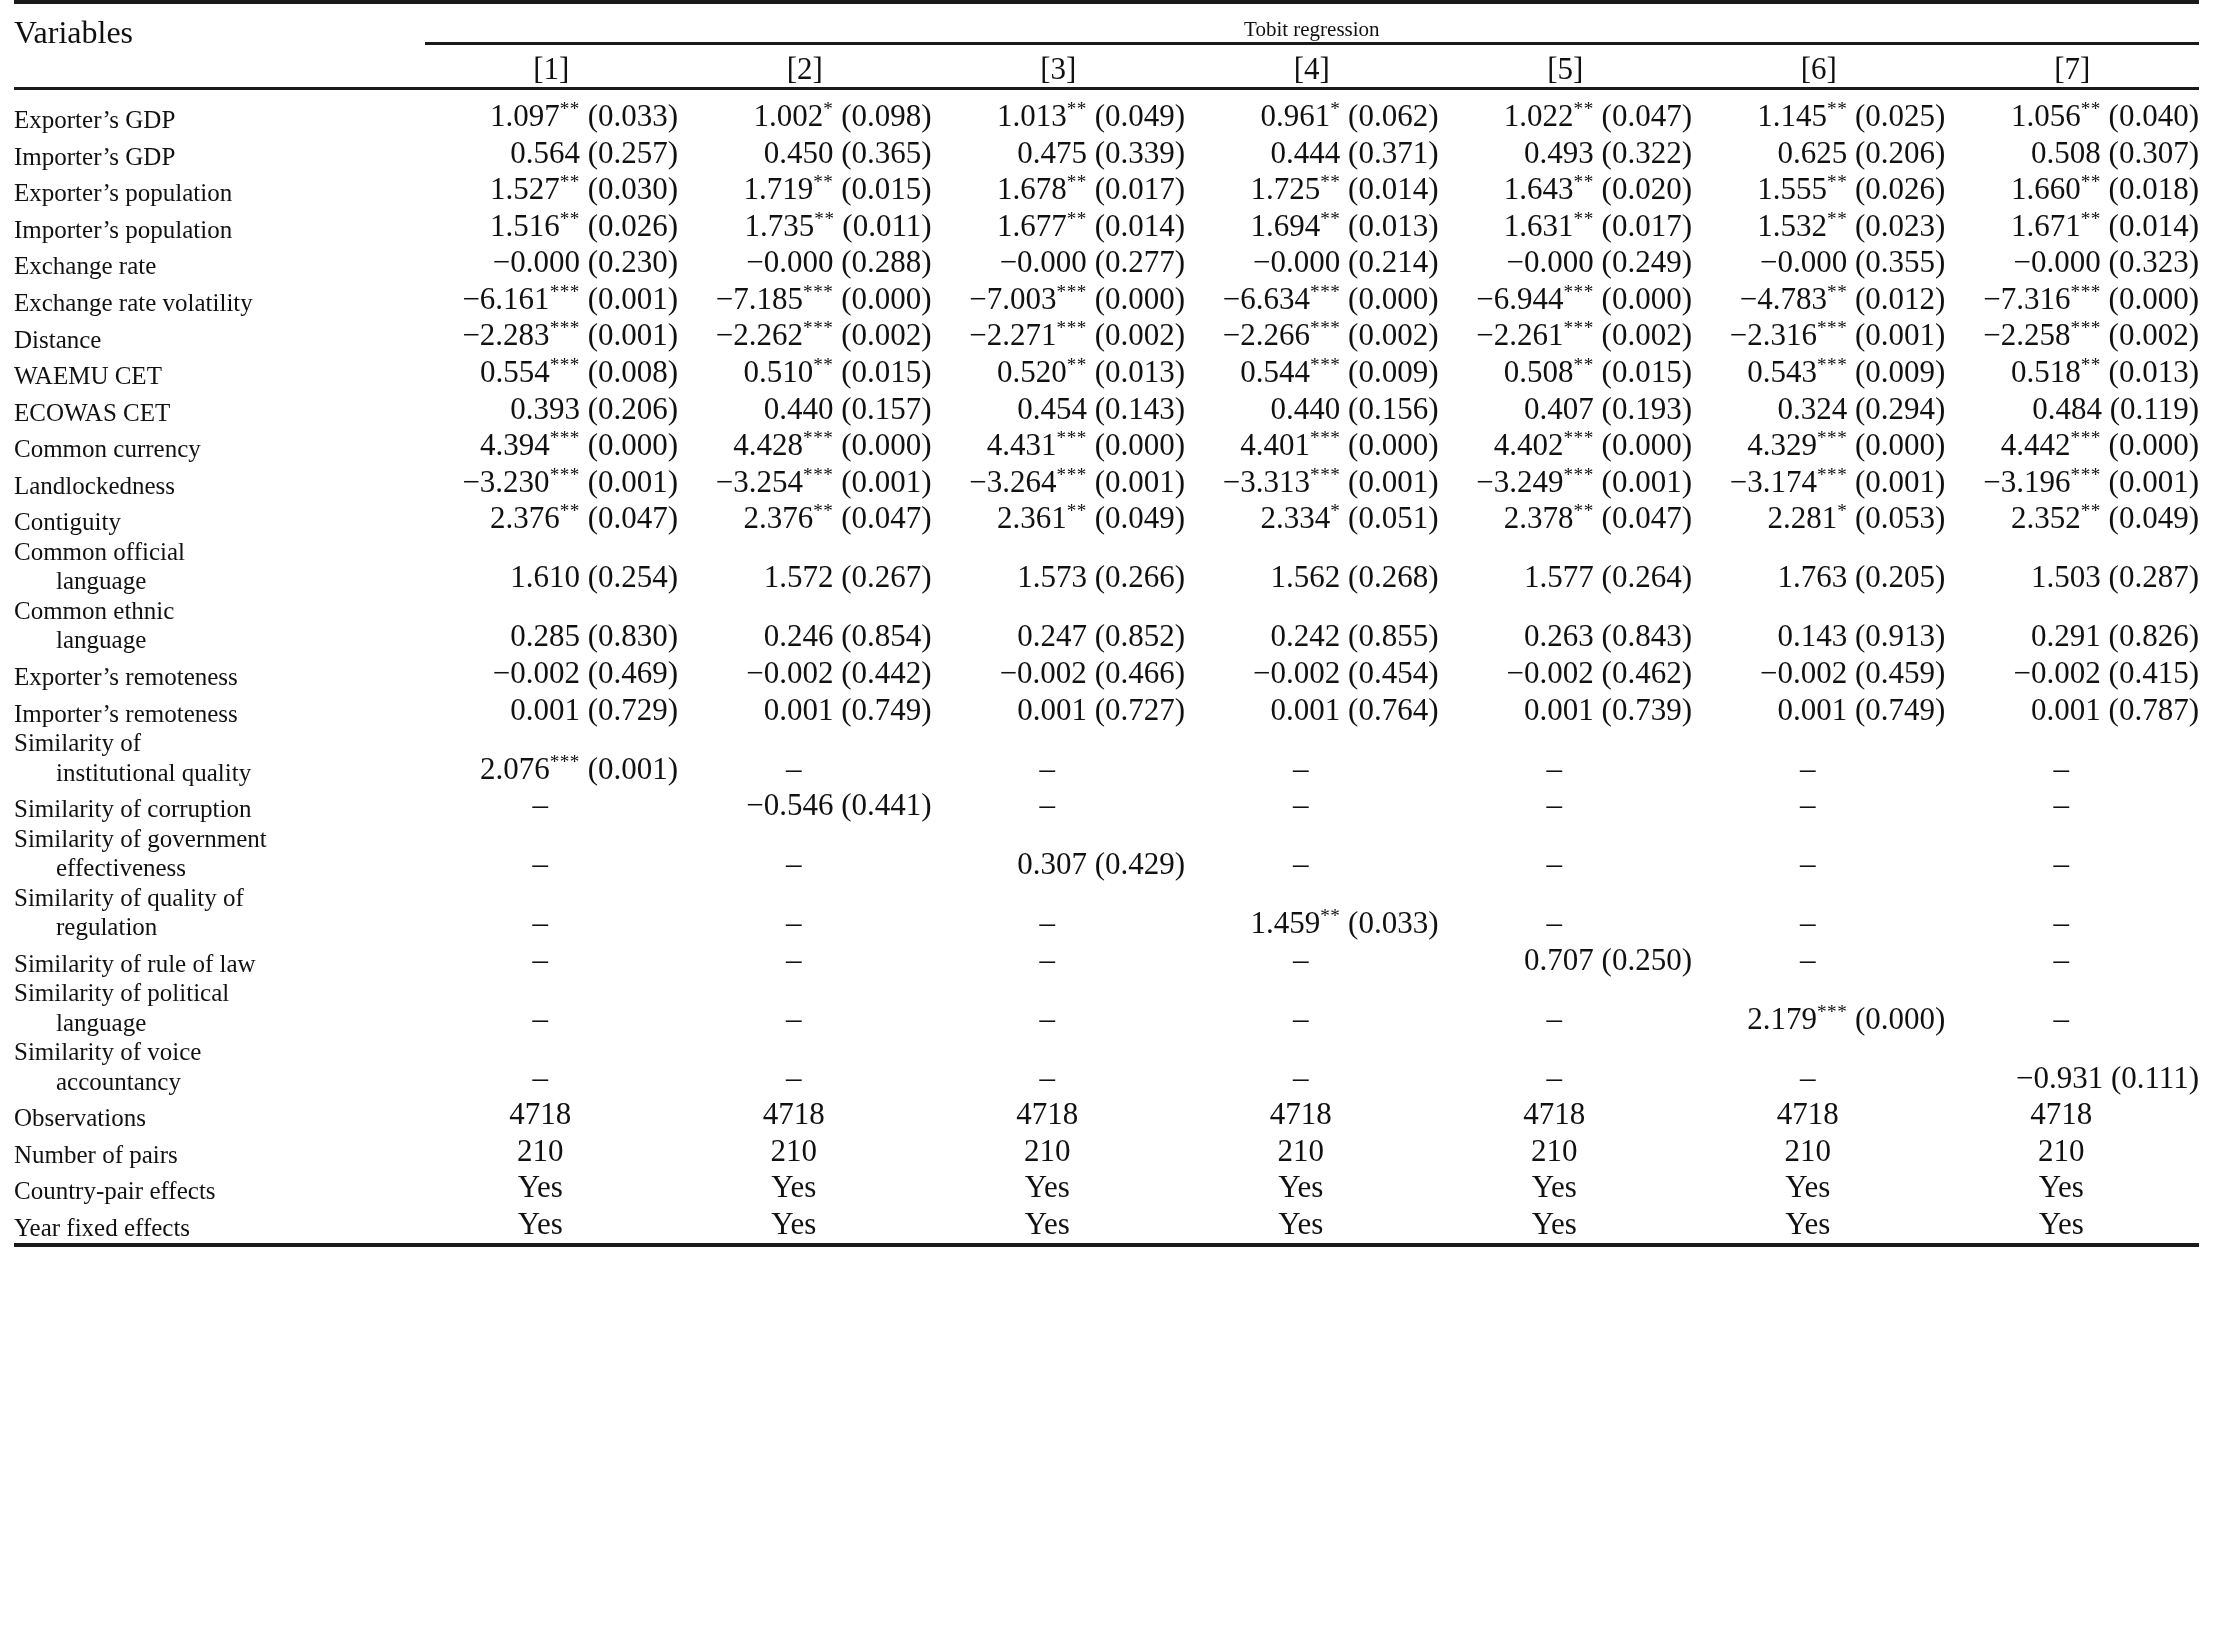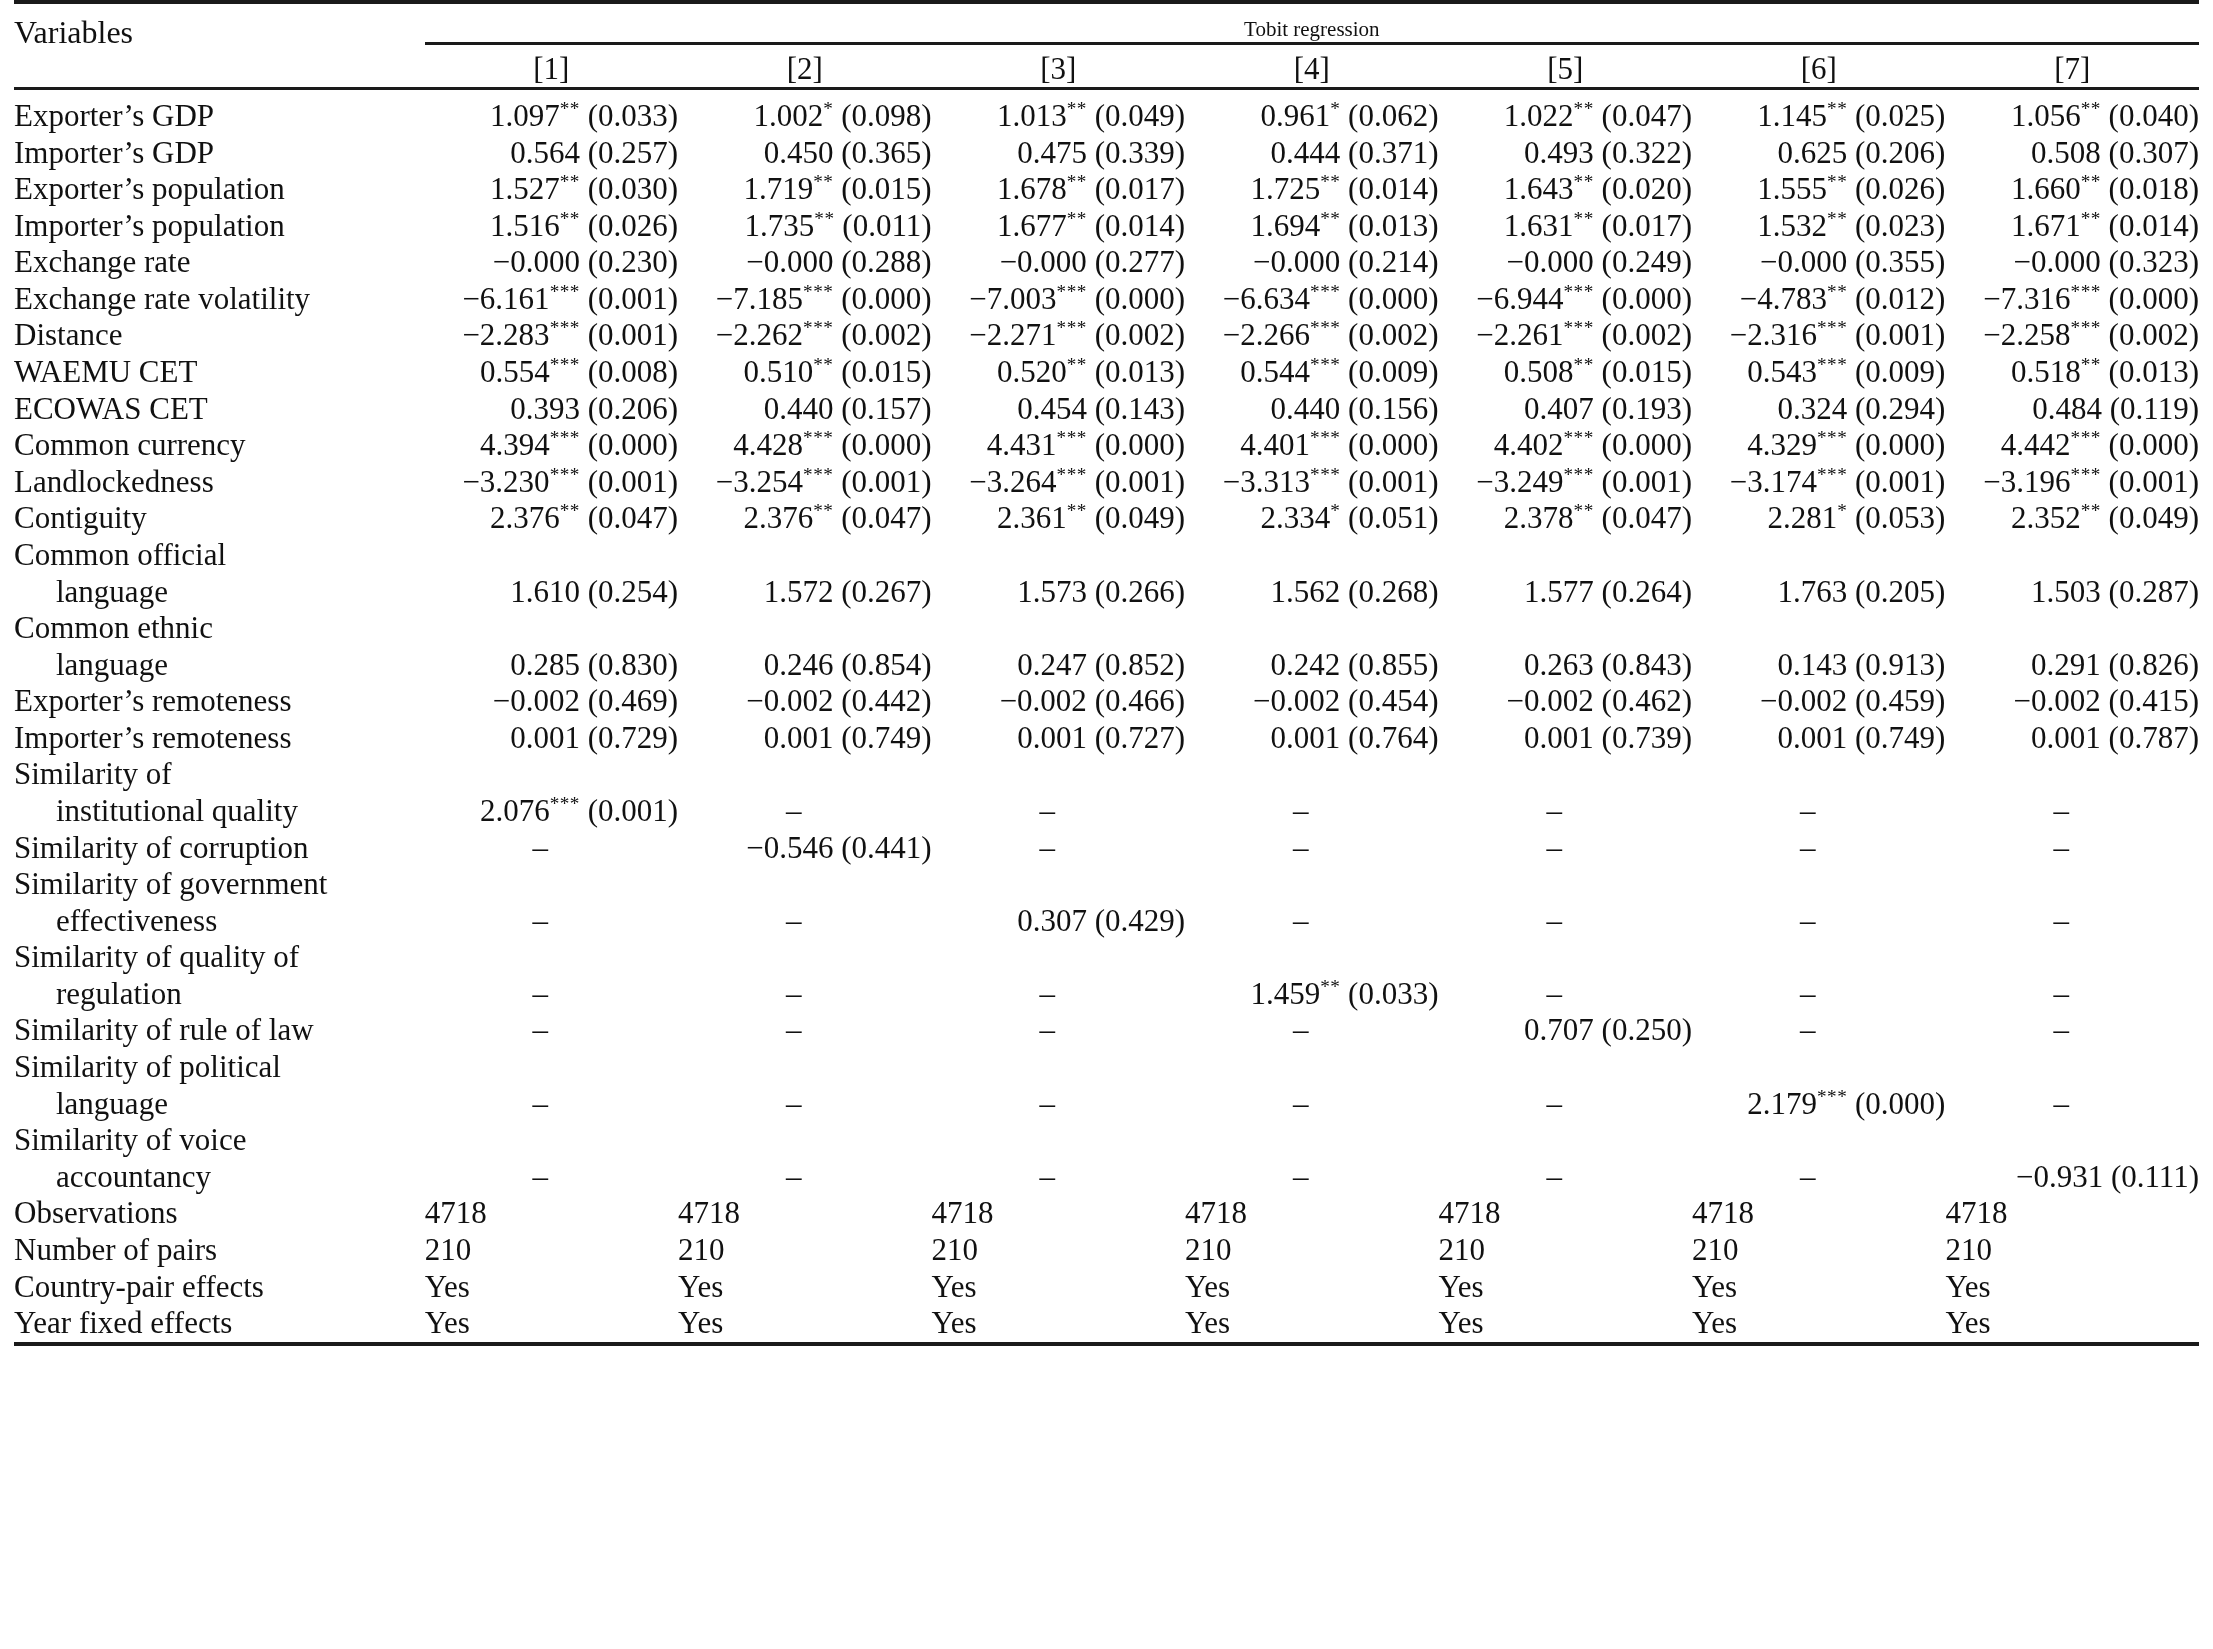--- a/index.html
+++ b/index.html
@@ -78,21 +78,21 @@
     text-align: center;
     font-weight: bold;
     font-size: 31px;
     padding-top: 12px;
     padding-bottom: 14px;
   }
 
   
   .vname {
     text-align: left;
-    font-size: 31px;
+    font-size: 25px;
     line-height: 1.18;
     padding-top: 2px;
     padding-bottom: 2px;
     white-space: pre-line;
   }
   .vname .cont {
     display: block;
     padding-left: 42px;
   }
   .num {
@@ -102,21 +102,21 @@
     padding-top: 2px;
     padding-bottom: 2px;
     padding-right: 22px;
     white-space: nowrap;
   }
   .num.dash {
     text-align: center;
     padding-right: 22px;
   }
   .num.center {
-    text-align: left;
+    text-align: center;
     padding-right: 22px;
   }
   sup.stars {
     font-size: 0.62em;
     vertical-align: super;
     line-height: 0;
     letter-spacing: 0.5px;
   }
 </style>
 </head>

